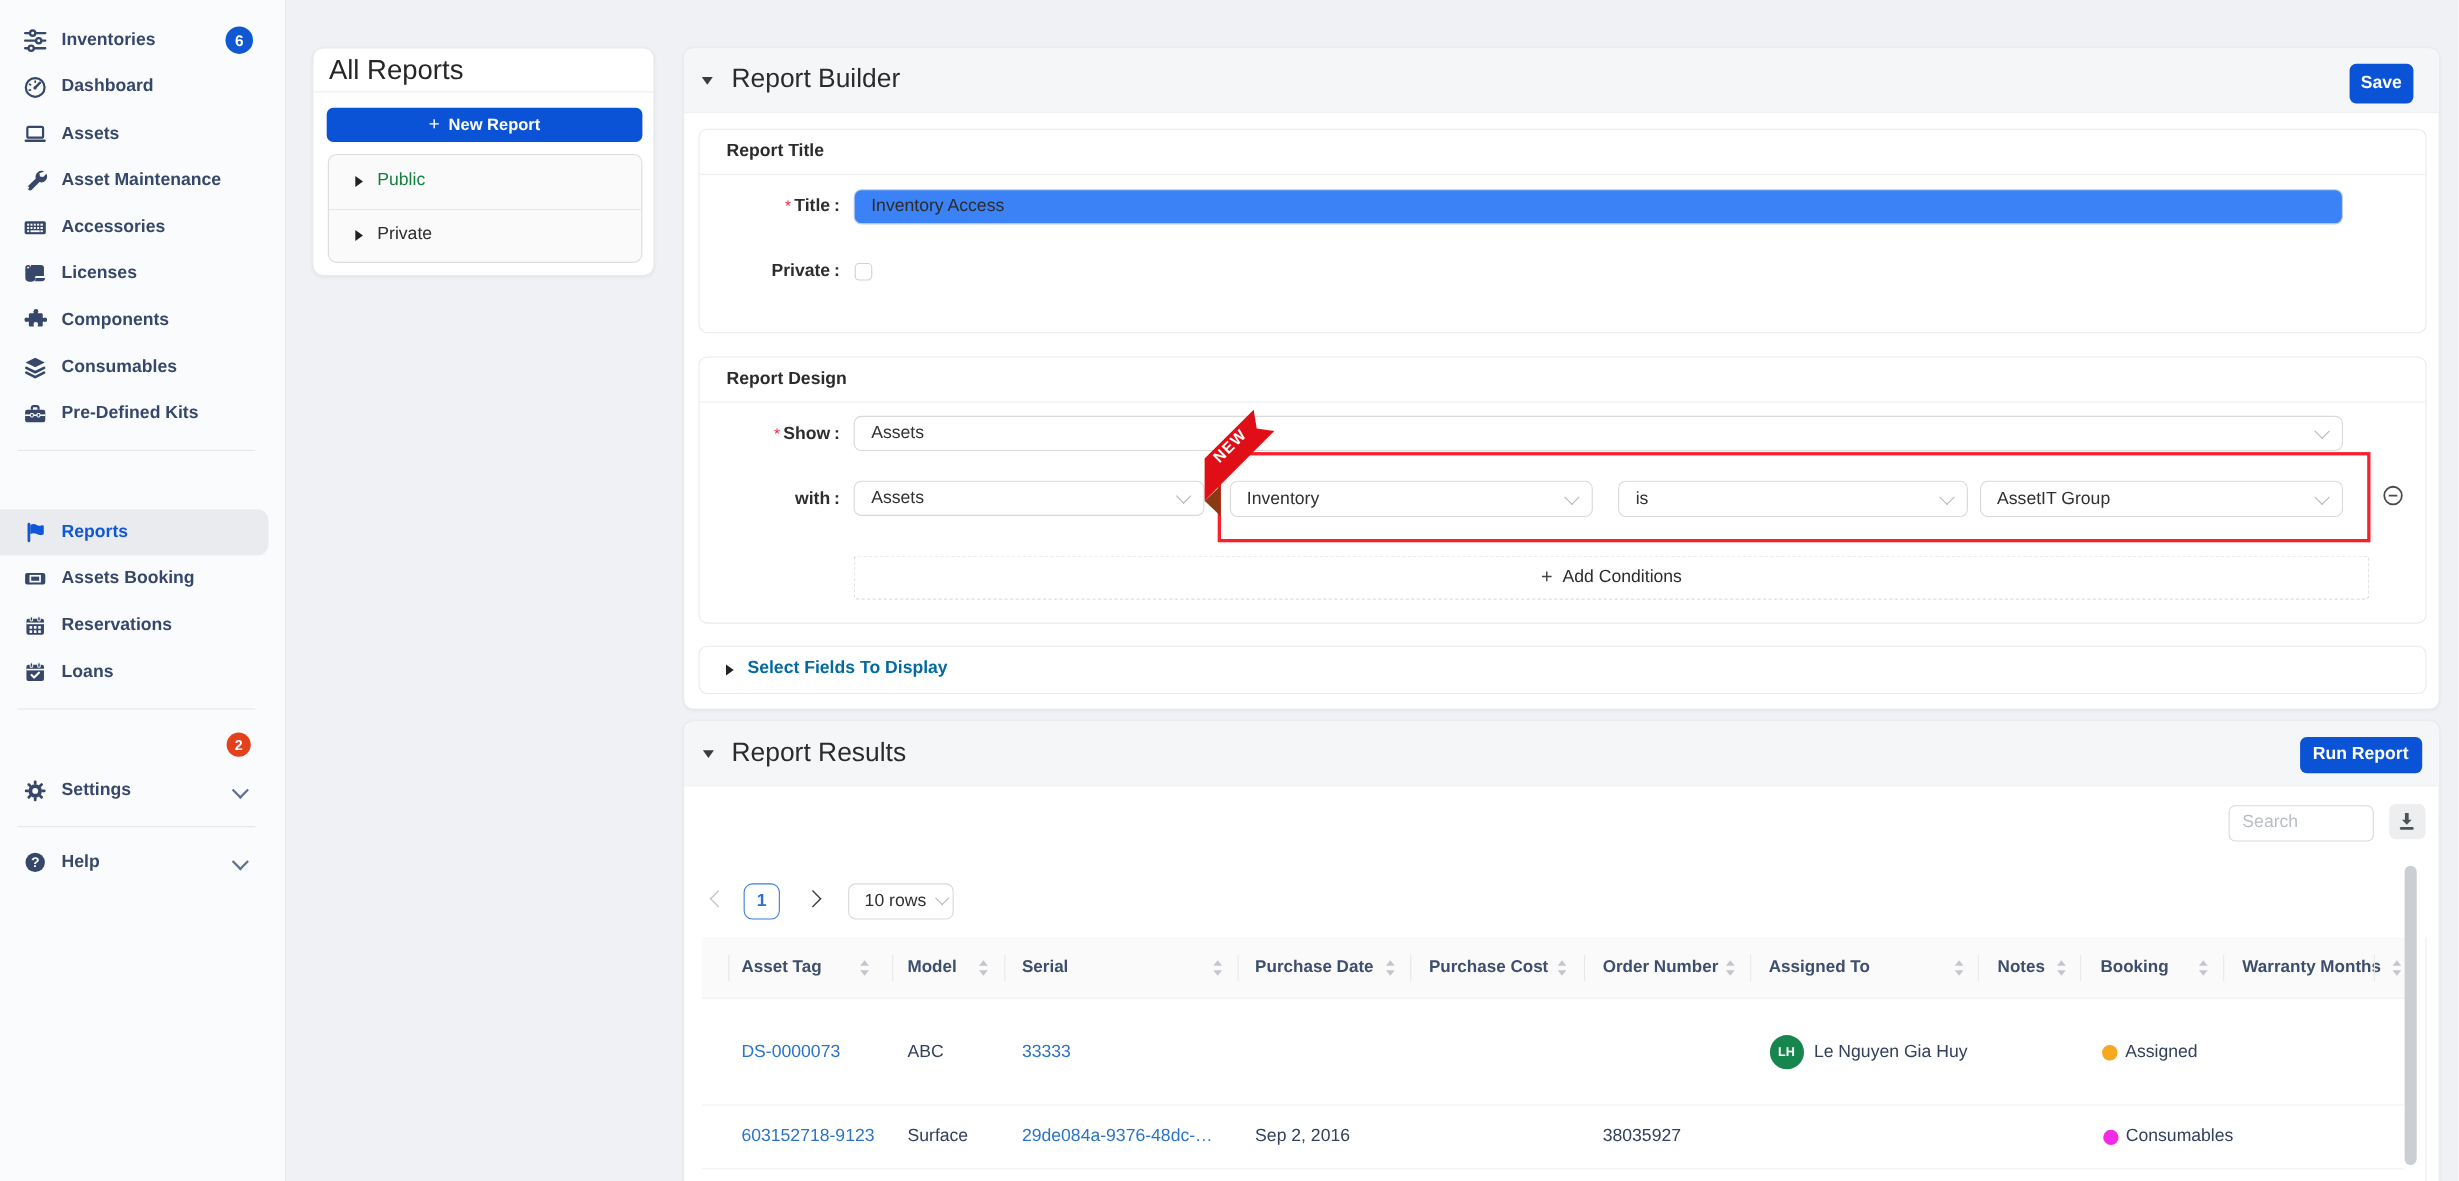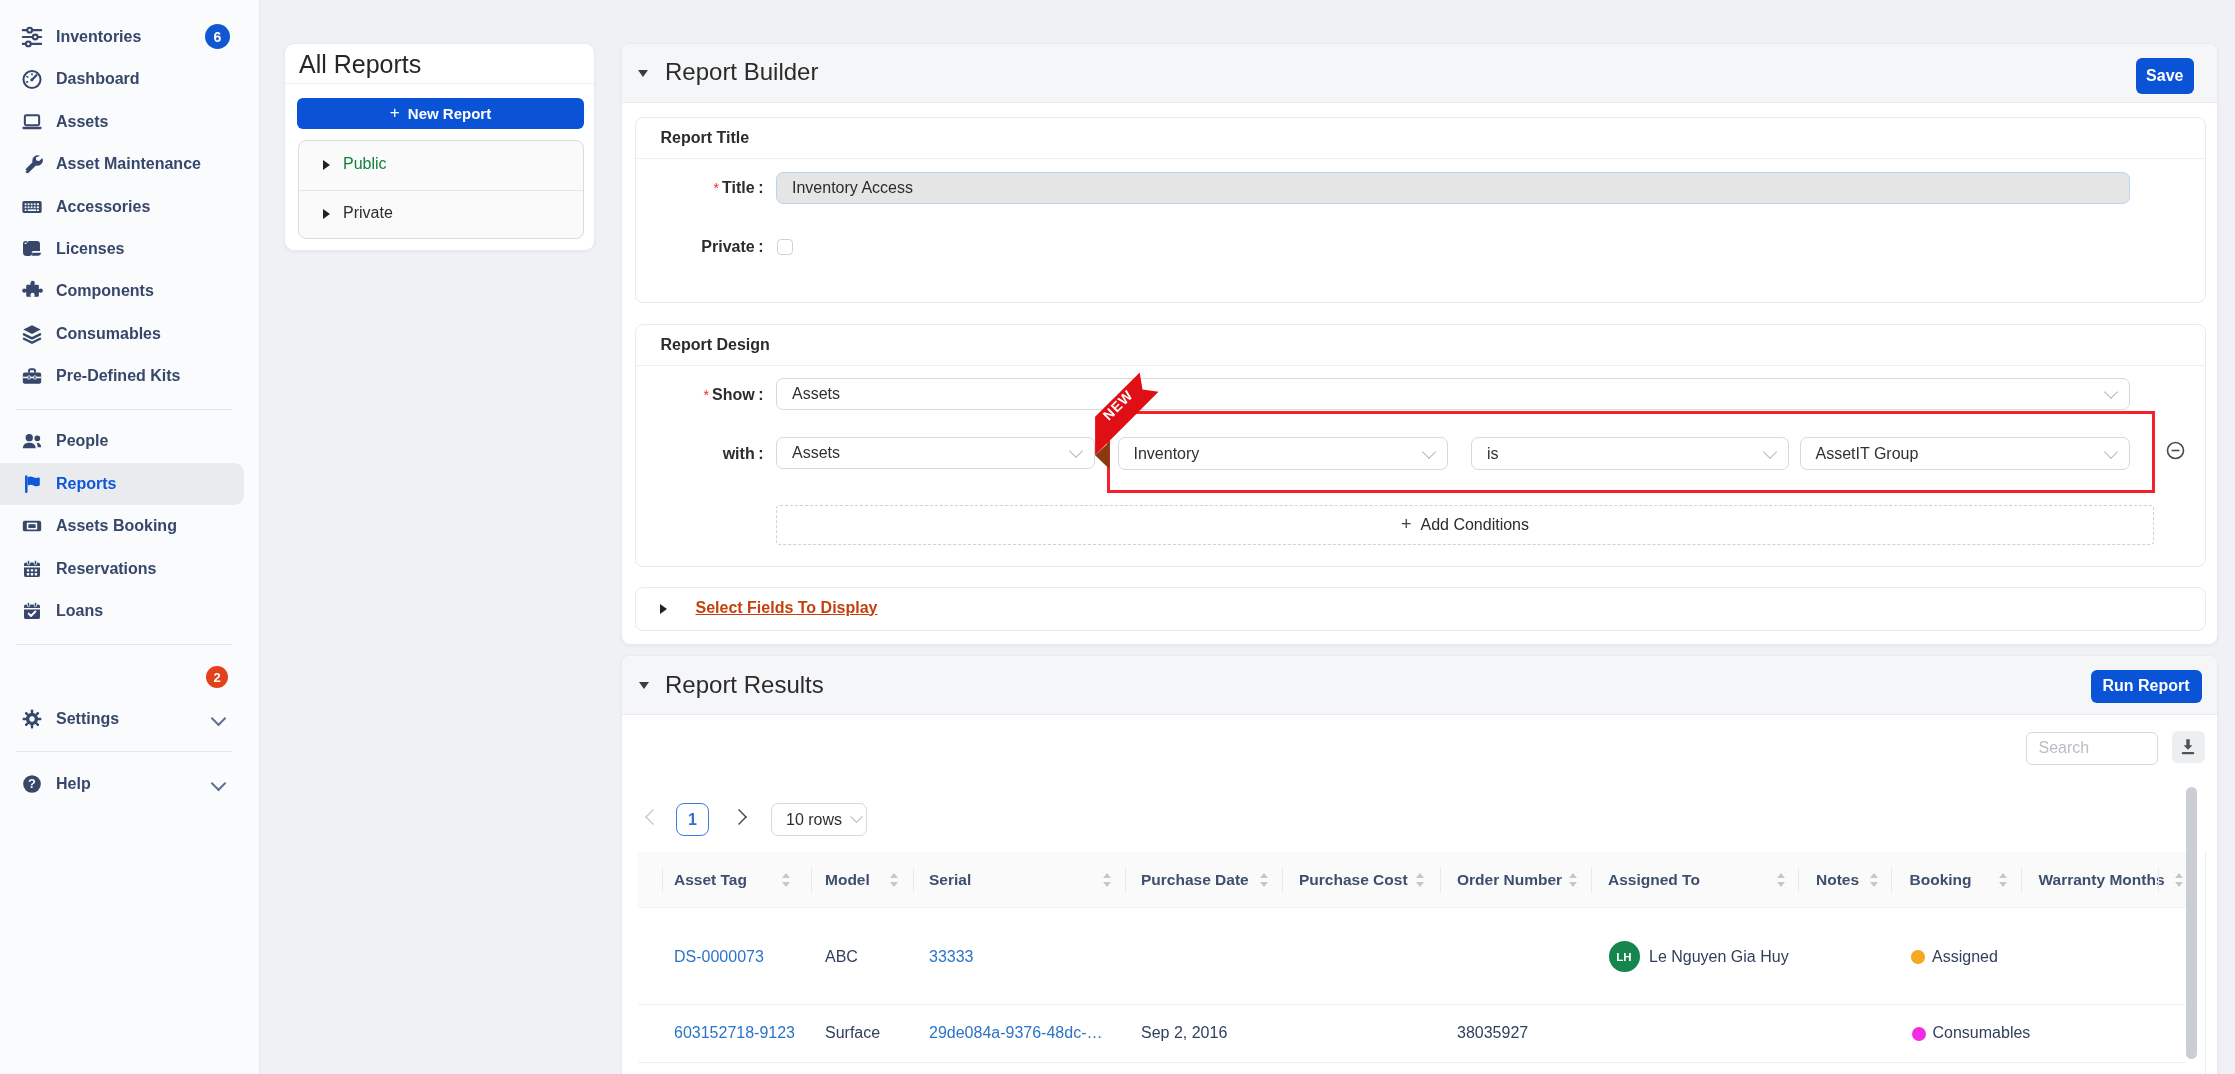--- a/index.html
+++ b/index.html
@@ -135,31 +135,20 @@
         <span class="ic"><svg viewBox="0 0 24 24" width="22" height="22">
             <path fill="none" stroke="#36476a" stroke-width="2.2" d="M8.7 8.2V6.3a1.7 1.7 0 0 1 1.7-1.7h3.2a1.7 1.7 0 0 1 1.7 1.7v1.9"></path>
             <path fill="#36476a" d="M4 8.3h16a2 2 0 0 1 2 2v8.2a2 2 0 0 1-2 2H4a2 2 0 0 1-2-2v-8.2a2 2 0 0 1 2-2z"></path>
             <rect x="2" y="12.8" width="20" height="1.6" fill="#fafbfd"></rect>
             <rect x="7.4" y="11.9" width="2.7" height="3.4" rx="0.8" fill="#36476a" stroke="#fafbfd"></rect>
             <rect x="13.9" y="11.9" width="2.7" height="3.4" rx="0.8" fill="#36476a" stroke="#fafbfd"></rect>
           </svg></span>
         <span class="tx">Pre-Defined Kits</span>
       </div>
 <div class="sdiv" style="top:409px;"></div>
-<div class="nav" style="top:419.5px;">
-        <span class="ic"><svg viewBox="0 0 24 24" width="22" height="22">
-            <g fill="#36476a">
-              <circle cx="9" cy="8.4" r="4"></circle>
-              <path d="M2 19.8c0-3.9 3.1-5.9 7-5.9s7 2 7 5.9z"></path>
-              <circle cx="17.8" cy="9" r="3.1"></circle>
-              <path d="M17.6 13.9c2.8.3 4.4 2 4.4 4.9h-3.9c0-2-.2-3.7-1.3-4.9z"></path>
-            </g>
-          </svg></span>
-        <span class="tx">People</span>
-      </div>
 <div class="nav" style="top:504.5px;">
         <span class="ic"><svg viewBox="0 0 24 24" width="22" height="22">
             <path fill="#36476a" d="M2 8.4a2 2 0 0 1 2-2h16a2 2 0 0 1 2 2v7.4a2 2 0 0 1-2 2H4a2 2 0 0 1-2-2z"></path>
             <rect x="7.2" y="9.2" width="9.6" height="5.8" fill="none" stroke="#fafbfd" stroke-width="1.7"></rect>
           </svg></span>
         <span class="tx">Assets Booking</span>
       </div>
 <div class="nav active" style="top:462px;">
         <span class="ic"><svg viewBox="0 0 24 24" width="22" height="22">
             <g fill="#0f57d8">
@@ -250,21 +239,21 @@
 <div class="card" style="left:621px;top:42.5px;width:1597px;height:602px;border-radius:9px;">
   <div class="phead" style="height:58px;"></div>
   <div class="caret-d" style="left:16px;top:26px;"></div>
   <div class="ptitle" style="left:43px;top:14.5px;">Report Builder</div>
   <div class="btn" style="left:1514px;top:14px;width:57.5px;height:36.5px;font-size:16px;">Save</div>
 
   <div class="gbox" style="left:12.5px;top:73px;width:1571px;height:186.5px;">
     <div class="gt">Report Title</div>
     <div class="gdiv"></div>
     <div class="lab" style="right:1441px;top:61.5px;"><span class="req">*</span>Title<i>:</i></div>
-    <div style="position:absolute;left:140.5px;top:54px;width:1353.5px;height:32px;background:#e5e5e5;border:1px solid #bdd3f2;border-radius:7px;box-sizing:border-box;display:flex;align-items:center;padding-left:15px;font-size:16px;color:#2b2b2b;">Inventory Access</div>
+    <div style="position:absolute;left:140.5px;top:54px;width:1353.5px;height:32px;background:#3b82f6;border:1px solid #bdd3f2;border-radius:7px;box-sizing:border-box;display:flex;align-items:center;padding-left:15px;font-size:16px;color:#2b2b2b;">Inventory Access</div>
     <div class="lab" style="right:1441px;top:120px;">Private<i>:</i></div>
     <div style="position:absolute;left:141px;top:121px;width:16.5px;height:16.5px;border:1.5px solid #cfd2d6;border-radius:4px;background:#fff;box-sizing:border-box;"></div>
   </div>
 
   <div class="gbox" style="left:12.5px;top:280px;width:1571px;height:243px;">
     <div class="gt">Report Design</div>
     <div class="gdiv"></div>
     <div class="lab" style="right:1441px;top:61px;"><span class="req">*</span>Show<i>:</i></div>
     <div class="sel" style="left:140.5px;top:53.5px;width:1353.5px;height:32px;">Assets<span class="sv"></span></div>
     <div class="lab" style="right:1441px;top:120px;">with<i>:</i></div>
@@ -284,21 +273,21 @@
   </div>
 
   <svg style="position:absolute;left:460px;top:320px;" width="120" height="135" viewBox="0 0 120 135">
     <polygon points="57.7,8.4 60.5,25.5 76.5,27.8 13.1,91.2 13.1,52.8" fill="#e00f15"></polygon>
     <polygon points="13.1,91.2 27.6,105.2 27.6,77.8" fill="#8a3a12"></polygon>
     <text x="39.5" y="44.5" transform="rotate(-45 39.5 44.5)" font-size="14" font-weight="bold" fill="#ffffff" letter-spacing="1.2" text-anchor="middle" font-family="Liberation Sans, sans-serif">NEW</text>
   </svg>
 
   <div class="gbox" style="left:12.5px;top:543px;width:1571px;height:44.5px;">
     <div class="caret-r" style="left:24px;top:16.5px;"></div>
-    <div style="position:absolute;left:60px;top:11px;font-size:16px;font-weight:700;color:#c2410c;text-decoration:underline;">Select Fields To Display</div>
+    <div style="position:absolute;left:44px;top:11px;font-size:16px;font-weight:700;color:#0369a1;">Select Fields To Display</div>
   </div>
 </div>
 
 <div class="card" style="left:621px;top:654.5px;width:1597px;height:420px;border-radius:9px 9px 0 0;border-bottom:none;">
   <div class="phead" style="height:58.5px;"></div>
   <div class="caret-d" style="left:17px;top:26px;"></div>
   <div class="ptitle" style="left:43px;top:15.5px;">Report Results</div>
   <div class="btn" style="left:1468.5px;top:14px;width:111px;height:33px;font-size:16px;">Run Report</div>
 
   <div style="position:absolute;left:1403.5px;top:76.5px;width:132px;height:32.5px;border:1px solid #d9d9d9;border-radius:6px;box-sizing:border-box;display:flex;align-items:center;padding-left:12px;font-size:16px;color:#b9bec6;background:#fff;">Search</div>

